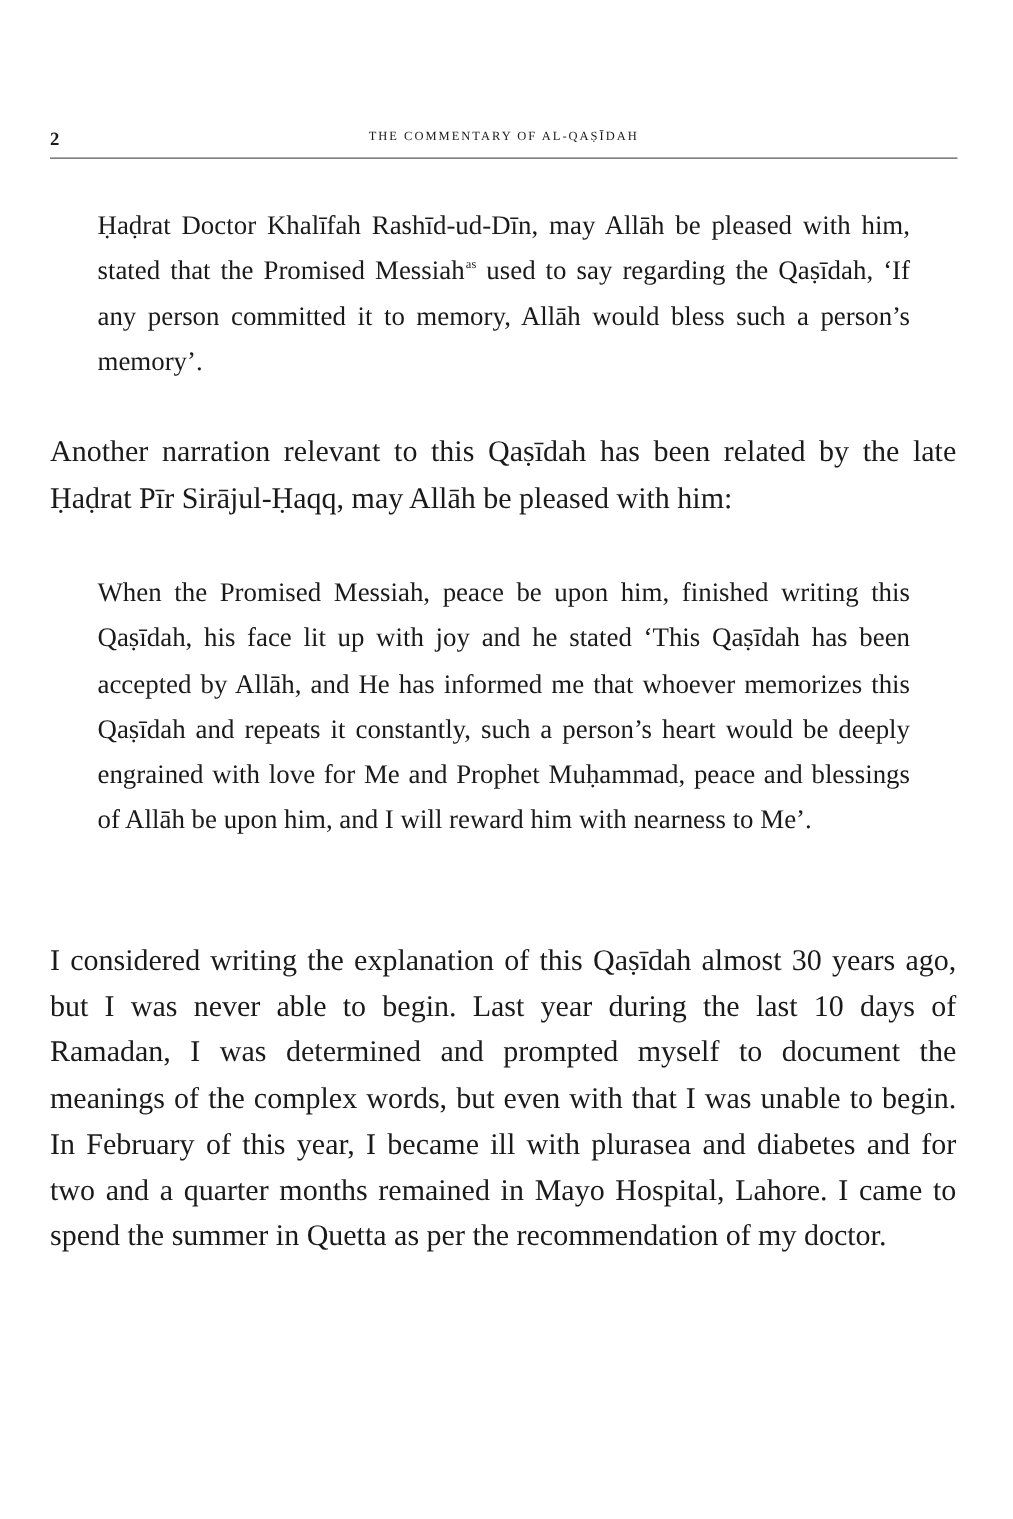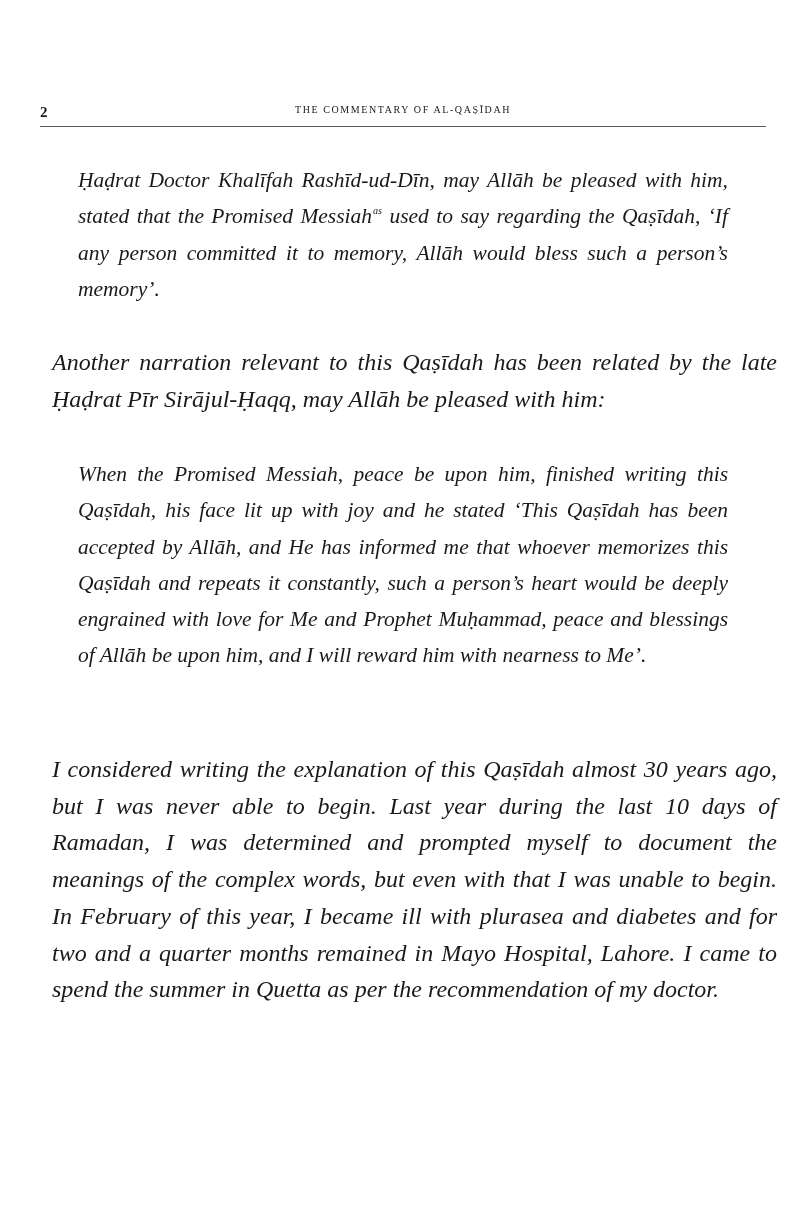--- a/index.html
+++ b/index.html
@@ -39,34 +39,32 @@
       text-align: center;
       font-size: 10px;
       letter-spacing: 1.6px;
       font-variant: small-caps;
       text-transform: uppercase;
     }
     .block {
       position: absolute;
       text-align: justify;
       margin: 0;
-      font-style: italic;
     }
     .quote {
       left: 78px;
       width: 650px;
       font-size: 21.5px;
       line-height: 36.3px;
     }
     .para {
       left: 40px;
       width: 725px;
       font-size: 24px;
       line-height: 36.7px;
-      margin-left: 12px;
     }
     .last-line-left { text-align-last: left; }
     sup.honorific {
       font-size: 10px;
       vertical-align: 9px;
       line-height: 0;
       margin-left: 1px;
     }
   </style>
 </head>

